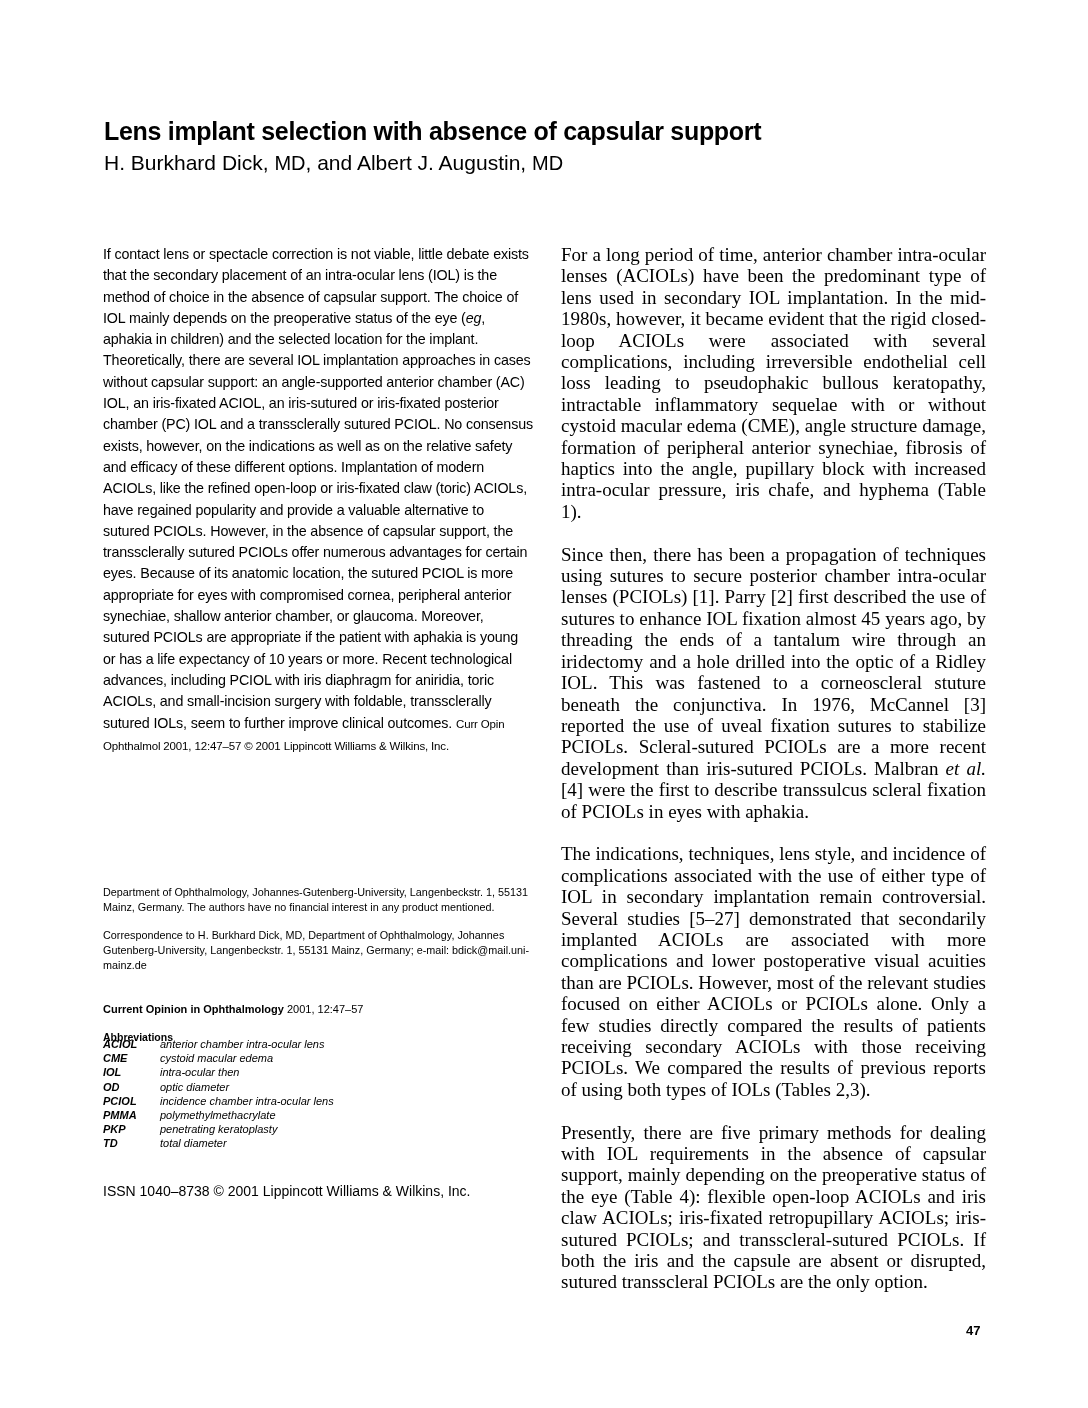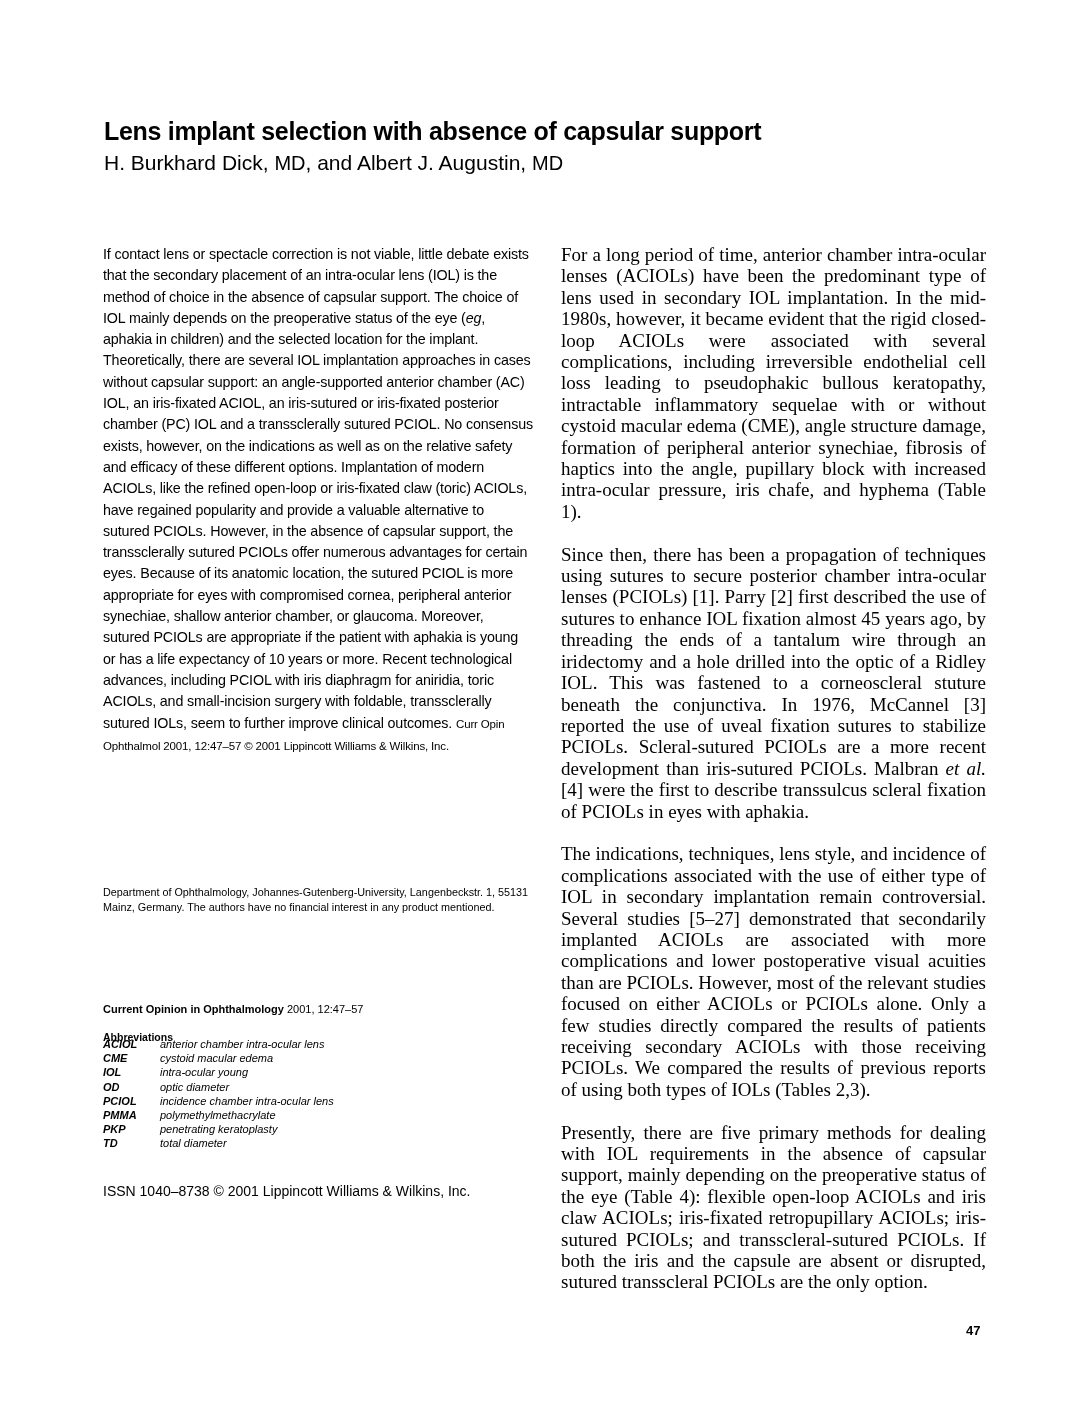--- a/index.html
+++ b/index.html
@@ -62,38 +62,39 @@
 <h1 class="title">Lens implant selection with absence of capsular support</h1>
 
 <div class="authors">
   <span>H. Burkhard Dick</span><span>, </span><span class="deg">MD</span><span>, and </span><span>Albert J. Augustin</span><span>, </span><span class="deg">MD</span>
 </div>
 
 <p class="abstract"><span>If contact lens or spectacle correction is not viable, little debate exists that the secondary placement of an intra-ocular lens (IOL) is the method of choice in the absence of capsular support. The choice of IOL mainly depends on the preoperative status of the eye (</span><i>eg</i><span>, aphakia in children) and the selected location for the implant. Theoretically, there are several IOL implantation approaches in cases without capsular support: an angle-supported anterior chamber (AC) IOL, an iris-fixated ACIOL, an iris-sutured or iris-fixated posterior chamber (PC) IOL and a transsclerally sutured PCIOL. No consensus exists, however, on the indications as well as on the relative safety and efficacy of these different options. Implantation of modern ACIOLs, like the refined open-loop or iris-fixated claw (toric) ACIOLs, have regained popularity and provide a valuable alternative to sutured PCIOLs. However, in the absence of capsular support, the transsclerally sutured PCIOLs offer numerous advantages for certain eyes. Because of its anatomic location, the sutured PCIOL is more appropriate for eyes with compromised cornea, peripheral anterior synechiae, shallow anterior chamber, or glaucoma. Moreover, sutured PCIOLs are appropriate if the patient with aphakia is young or has a life expectancy of 10 years or more. Recent technological advances, including PCIOL with iris diaphragm for aniridia, toric ACIOLs, and small-incision surgery with foldable, transsclerally sutured IOLs, seem to further improve clinical outcomes. </span><span class="cite">Curr Opin Ophthalmol 2001, 12:47–57 © 2001 Lippincott Williams &amp; Wilkins, Inc.</span></p>
 
 <div class="affil">
   <p>Department of Ophthalmology, Johannes-Gutenberg-University, Langenbeckstr. 1, 55131 Mainz, Germany. The authors have no financial interest in any product mentioned.</p>
+  <p>Correspondence to H. Burkhard Dick, MD, Department of Ophthalmology, Johannes Gutenberg-University, Langenbeckstr. 1, 55131 Mainz, Germany; e-mail: bdick@mail.uni-mainz.de</p>
 </div>
 
 <div class="journal-line"><b>Current Opinion in Ophthalmology</b><span> 2001, 12:47–57</span></div>
 
 <div class="abbr-heading">Abbreviations</div>
 
 <ul class="abbr-list">
   <li>
       <span class="term">ACIOL</span>
       <span>anterior chamber intra-ocular lens</span>
     </li>
   <li>
       <span class="term">CME</span>
       <span>cystoid macular edema</span>
     </li>
   <li>
       <span class="term">IOL</span>
-      <span>intra-ocular young</span>
+      <span>intra-ocular then</span>
     </li>
   <li>
       <span class="term">OD</span>
       <span>optic diameter</span>
     </li>
   <li>
       <span class="term">PCIOL</span>
       <span>incidence chamber intra-ocular lens</span>
     </li>
   <li>

